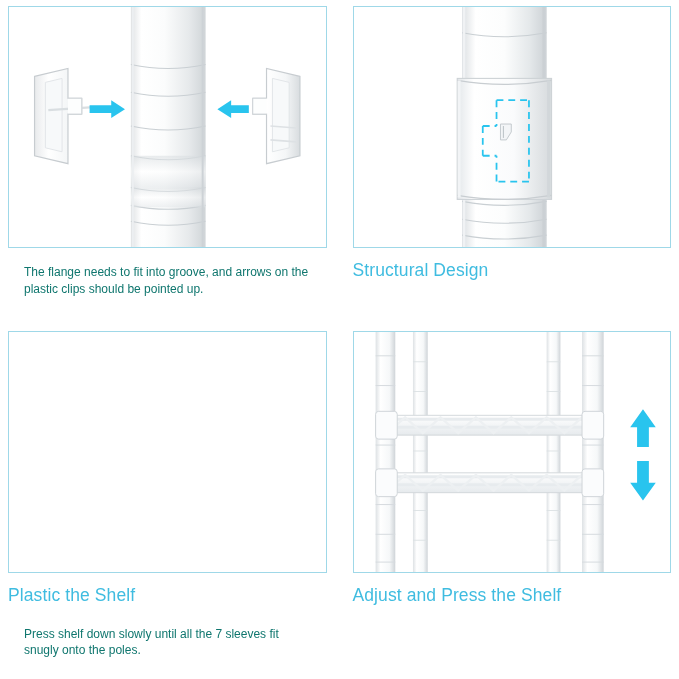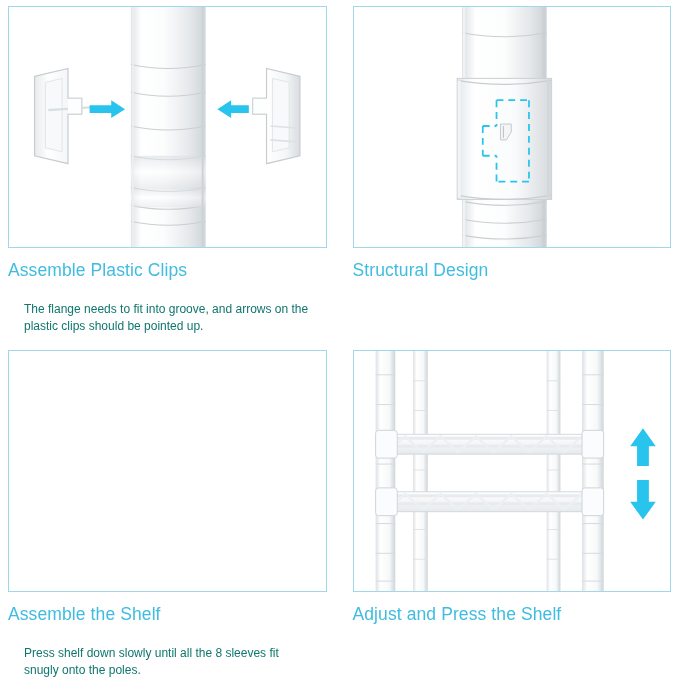--- a/index.html
+++ b/index.html
@@ -114,21 +114,20 @@
           <path d="M262 92 L248 92 L248 108 L262 108" fill="#fdfefe" stroke="#cfd4d8" stroke-width="1"></path>
           <path d="M266 120 L292 122" stroke="#dde1e4" stroke-width="1.6" fill="none"></path>
           <path d="M266 134 L292 136" stroke="#dde1e4" stroke-width="1.6" fill="none"></path>
         </g>
 
         <g>
           <path d="M244 99 L226 99 L226 94 L212 103 L226 112 L226 107 L244 107 Z" fill="#29c4ee"></path>
         </g>
       </svg>
     </div>
-    <div class="caption-title">Assemble Plastic Clips</div>
     <div class="caption-body">The flange needs to fit into groove, and arrows on the plastic clips should be pointed up.</div>
   </div>
 
   <div class="cell">
     <div class="imgbox">
       <svg width="100%" height="100%" viewBox="0 0 322 242" preserveAspectRatio="none">
         <defs>
           <linearGradient id="poleG2" x1="0" y1="0" x2="1" y2="0">
             <stop offset="0%" stop-color="#dbdfe2"></stop>
             <stop offset="16%" stop-color="#ffffff"></stop>
@@ -237,22 +236,22 @@
 
         <g>
           <path d="M146 508 L146 600 Q146 614 176 614 Q206 614 206 600 L206 508 Z" fill="url(#sleeveG3)" stroke="#c9ced2" stroke-width="1.2"></path>
           <ellipse cx="176" cy="508" rx="30" ry="11" fill="#ffffff" stroke="#c9ced2" stroke-width="1.2"></ellipse>
           <ellipse cx="176" cy="508" rx="19" ry="6.5" fill="#f0f3f5" stroke="#d7dcdf" stroke-width="1"></ellipse>
           <path d="M160 528 L190 530" stroke="#dde2e5" stroke-width="2" fill="none"></path>
           <path d="M158 548 L188 550" stroke="#dde2e5" stroke-width="2" fill="none"></path>
         </g>
       </svg>
     </div>
-    <div class="caption-title">Assemble the Shelf</div>
-    <div class="caption-body">Press shelf down slowly until all the 8 sleeves  fit snugly onto the poles.</div>
+    <div class="caption-title">Plastic the Shelf</div>
+    <div class="caption-body">Press shelf down slowly until all the 7 sleeves  fit snugly onto the poles.</div>
   </div>
 
   <div class="cell">
     <div class="imgbox">
       <svg width="100%" height="100%" viewBox="0 0 322 242" preserveAspectRatio="none">
         <defs>
           <linearGradient id="poleG4" x1="0" y1="0" x2="1" y2="0">
             <stop offset="0%" stop-color="#dde1e4"></stop>
             <stop offset="25%" stop-color="#ffffff"></stop>
             <stop offset="70%" stop-color="#f6f8f9"></stop>

